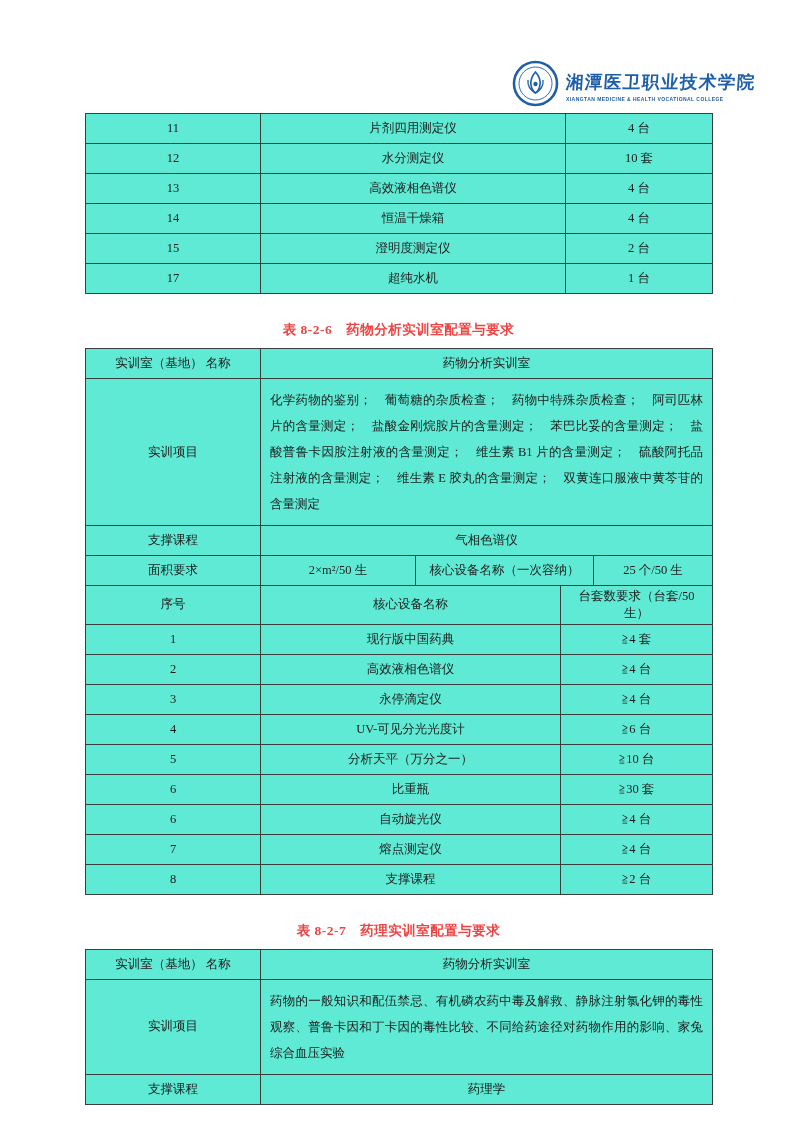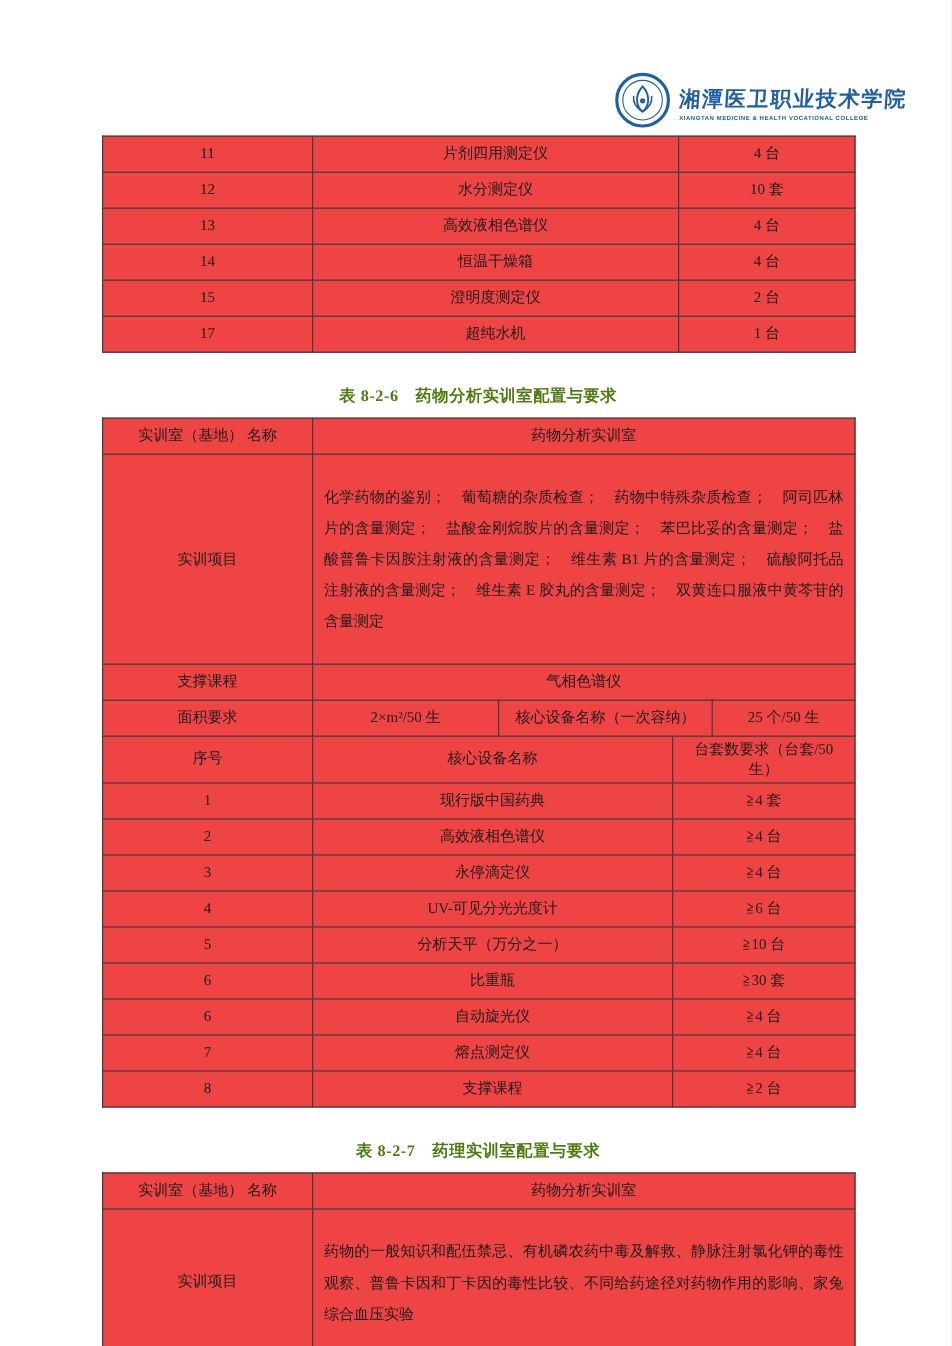--- a/index.html
+++ b/index.html
@@ -10,29 +10,29 @@
   }
   
   .logo{position:absolute;top:60px;left:512px;display:flex;align-items:center;gap:7px;}
   .logo-text{display:flex;flex-direction:column;justify-content:center;}
   .logo-cn{font-size:17.5px;font-weight:bold;color:#1e5fa8;letter-spacing:1.5px;
     font-family:"Liberation Serif",serif;transform:skewX(-4deg);white-space:nowrap;}
   .logo-en{font-size:5px;color:#1e5fa8;letter-spacing:0.45px;margin-top:2px;
     font-family:"Liberation Sans",sans-serif;font-weight:bold;white-space:nowrap;}
   
   .content{position:absolute;left:85px;top:113px;width:627px;}
-  table{border-collapse:collapse;table-layout:fixed;width:627px;background:#ef4444;}
+  table{border-collapse:collapse;table-layout:fixed;width:627px;background:#5eead4;}
   td{border:1px solid #3d3d3d;font-size:12.5px;text-align:center;
      padding:2px 4px;height:25px;line-height:1.35;overflow:hidden;}
   .items-cell{
-    text-align:justify;padding:22px 9px;line-height:26px;font-size:12.5px;height:auto;
+    text-align:justify;padding:8px 9px;line-height:26px;font-size:12.5px;height:auto;
   }
   .table-title{
     text-align:center;font-weight:bold;font-size:13.5px;letter-spacing:0.5px;
-    margin:27px 0 9px 0;color:#4d7c0f;
+    margin:27px 0 9px 0;color:#ef4444;
   }
   .t827-title{}
 </style>
 </head>
 <body>
 
 <div class="page">
 
   <div class="logo">
     <span>

